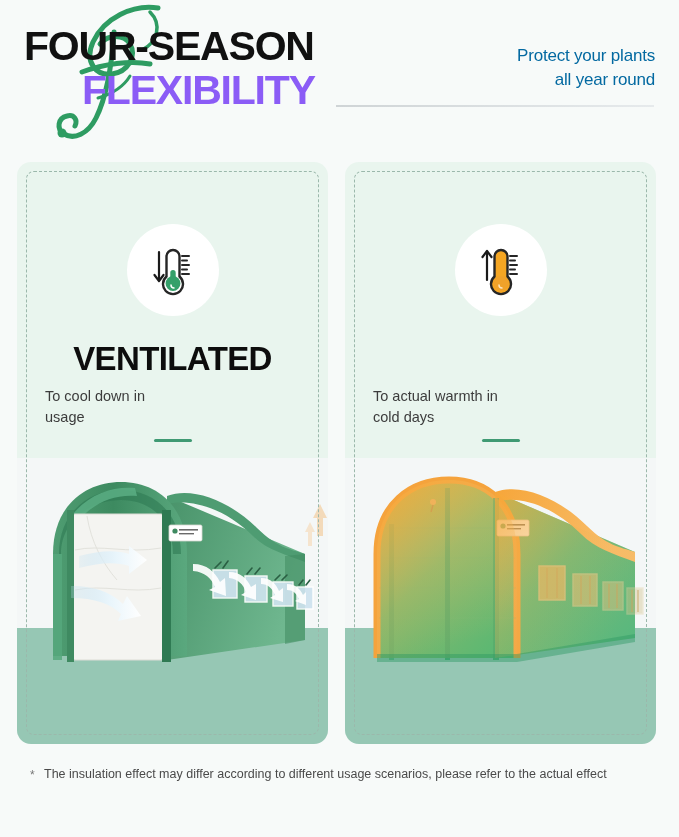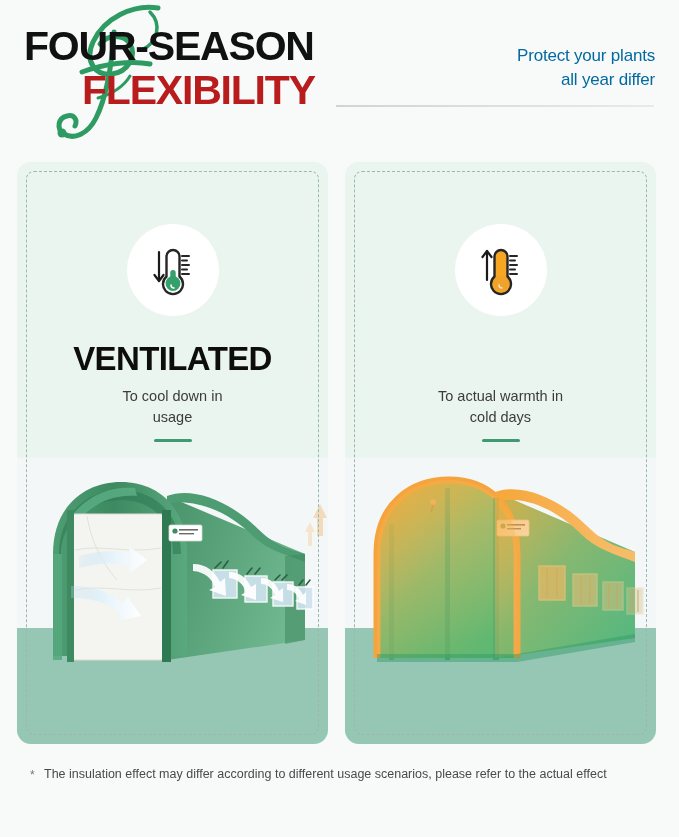--- a/index.html
+++ b/index.html
@@ -35,21 +35,21 @@
     letter-spacing:-1.2px;
     color:#111111;
     line-height:1.02;
     font-family:"Liberation Sans", sans-serif;
     white-space:nowrap;
   }
   .title-bottom{
     font-size:41px;
     font-weight:bold;
     letter-spacing:-1.2px;
-    color:#b91c1c;
+    color:#8b5cf6;
     line-height:1.02;
     margin-left:58px;
     margin-top:2px;
     white-space:nowrap;
   }
   .tagline{
     position:absolute;
     right:24px; top:44px;
     text-align:right;
     font-size:17px;
@@ -109,21 +109,21 @@
     text-align:center;
     font-size:33px;
     font-weight:bold;
     letter-spacing:-0.6px;
     color:#0d0d0d;
     z-index:3;
   }
   .card-sub{
     position:absolute;
     left:0;right:0;top:224px;
-    text-align:center;
+    text-align:left;
     font-size:14.5px;
     line-height:1.45;
     color:#3c3c3c;
     z-index:3;
     padding:0 28px;
     box-sizing:border-box;
   }
   .card-divider{
     position:absolute;
     left:50%; top:277px;
@@ -192,21 +192,21 @@
     <circle cx="24" cy="131" r="4.5" fill="#2e9c62"></circle>
   </svg>
 
   <div class="title-block">
     <div class="title-top">FOUR-SEASON</div>
     <div class="title-bottom">FLEXIBILITY</div>
   </div>
 
   <div class="tagline">
     <div>Protect your plants</div>
-    <div>all year differ</div>
+    <div>all year round</div>
   </div>
 
   <div class="header-rule"></div>
 </div>
 
 <div class="cards">
 
   <div class="card">
     <div class="card-dash"></div>
 

